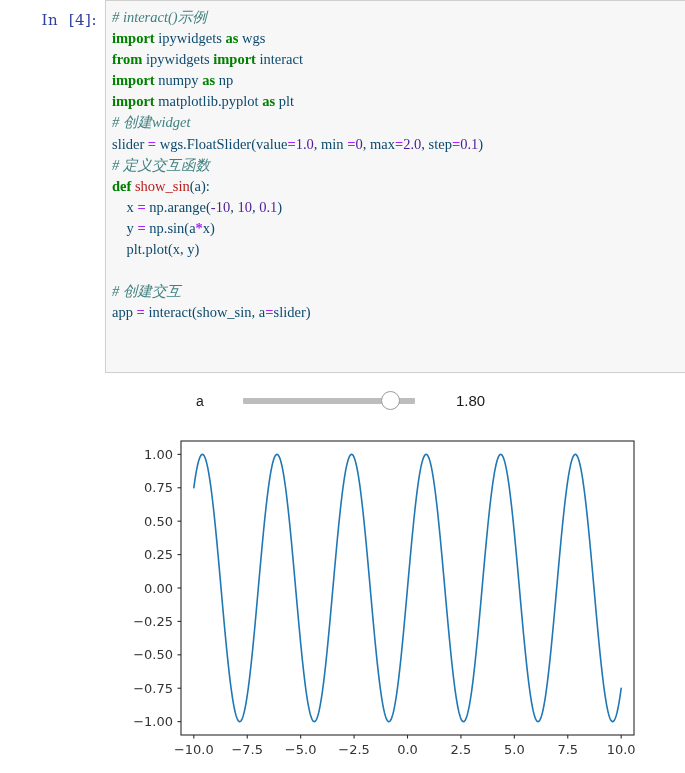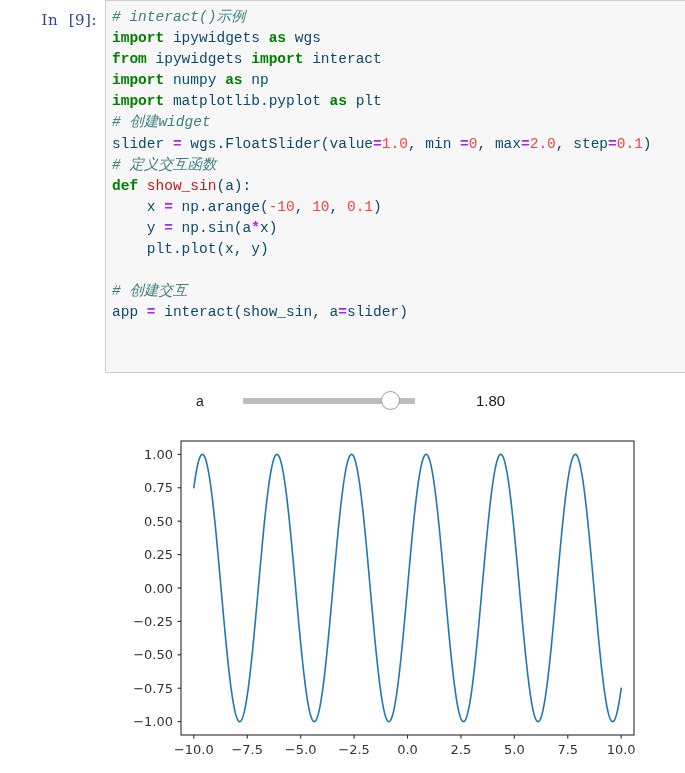--- a/index.html
+++ b/index.html
@@ -43,31 +43,31 @@
     flex: 1 1 auto;
     background: #f7f7f7;
     border: 1px solid #cfcfcf;
     border-right: none;
     box-sizing: border-box;
     height: 373px;
     padding: 6px 0 6px 6px;
     overflow: hidden;
   }
   #code-lines {
-    font-family: Liberation Mono, monospace;
+    font-family: Liberation Serif, serif;
     font-size: 14.5px;
     line-height: 21.1px;
     white-space: pre;
     color: #000000;
   }
   .ln { display: block; height: 21.1px; }
   .cm  { color: #408080; font-style: italic; }
   .kw  { color: #008000; font-weight: bold; text-align: center; }
   .fn  { color: #b91c1c; }
-  .num { color: #ef4444; }
+  .num { color: #4c1d95; }
   .opr { color: #AA22FF; font-weight: bold; }
   .pl  { color: #0c4a6e; }
 
   
   #slider-widget {
     position: absolute;
     left: 0;
     top: 386px;
     width: 685px;
     height: 30px;
@@ -109,21 +109,21 @@
     left: 145px;
     width: 19px;
     height: 19px;
     border-radius: 50%;
     background: #ffffff;
     border: 1.3px solid #9b9b9b;
     box-sizing: border-box;
   }
   #slider-value {
     position: absolute;
-    left: 476px;
+    left: 456px;
     top: 0;
     height: 30px;
     line-height: 30px;
     font-family: "Liberation Sans", "DejaVu Sans", sans-serif;
     font-size: 15px;
     color: #1a1a1a;
   }
 
   
   #figure-output {
@@ -132,21 +132,21 @@
     top: 425px;
     width: 685px;
     height: 348px;
   }
   #figure-svg { display: block; }
 </style>
 </head>
 <body>
 
 <div id="notebook-cell">
-  <div id="prompt-gutter">In  [9]:</div>
+  <div id="prompt-gutter">In  [4]:</div>
   <div id="code-area">
     <div id="code-lines"><span class="ln"><span class="cm"># interact()示例</span></span><span class="ln"><span class="kw">import</span><span class="pl"> ipywidgets </span><span class="kw">as</span><span class="pl"> wgs</span></span><span class="ln"><span class="kw">from</span><span class="pl"> ipywidgets </span><span class="kw">import</span><span class="pl"> interact</span></span><span class="ln"><span class="kw">import</span><span class="pl"> numpy </span><span class="kw">as</span><span class="pl"> np</span></span><span class="ln"><span class="kw">import</span><span class="pl"> matplotlib.pyplot </span><span class="kw">as</span><span class="pl"> plt</span></span><span class="ln"><span class="cm"># 创建widget</span></span><span class="ln"><span class="pl">slider </span><span class="opr">=</span><span class="pl"> wgs.FloatSlider(value</span><span class="opr">=</span><span class="num">1.0</span><span class="pl">, min </span><span class="opr">=</span><span class="num">0</span><span class="pl">, max</span><span class="opr">=</span><span class="num">2.0</span><span class="pl">, step</span><span class="opr">=</span><span class="num">0.1</span><span class="pl">)</span></span><span class="ln"><span class="cm"># 定义交互函数</span></span><span class="ln"><span class="kw">def</span><span class="pl"> </span><span class="fn">show_sin</span><span class="pl">(a):</span></span><span class="ln"><span class="pl">    x </span><span class="opr">=</span><span class="pl"> np.arange(</span><span class="num">-10</span><span class="pl">, </span><span class="num">10</span><span class="pl">, </span><span class="num">0.1</span><span class="pl">)</span></span><span class="ln"><span class="pl">    y </span><span class="opr">=</span><span class="pl"> np.sin(a</span><span class="opr">*</span><span class="pl">x)</span></span><span class="ln"><span class="pl">    plt.plot(x, y)</span></span><span class="ln">&nbsp;</span><span class="ln"><span class="cm"># 创建交互</span></span><span class="ln"><span class="pl">app </span><span class="opr">=</span><span class="pl"> interact(show_sin, a</span><span class="opr">=</span><span class="pl">slider)</span></span></div>
   </div>
 </div>
 
 <div id="slider-widget">
   <div id="slider-label">a</div>
   <div id="slider-track-wrap">
     <div id="slider-track" style="background: rgb(189, 189, 189);"></div>
     <div id="slider-handle" style="left: 137.7px; background: rgb(255, 255, 255);"></div>

